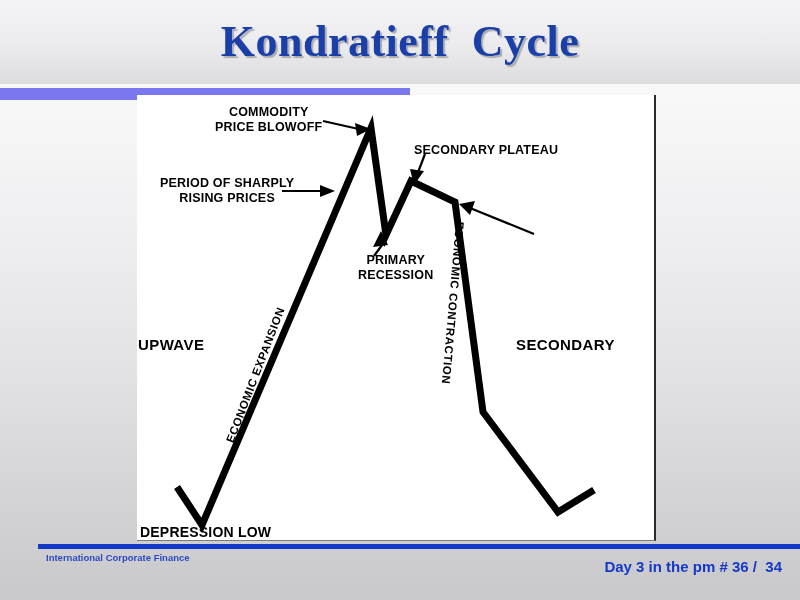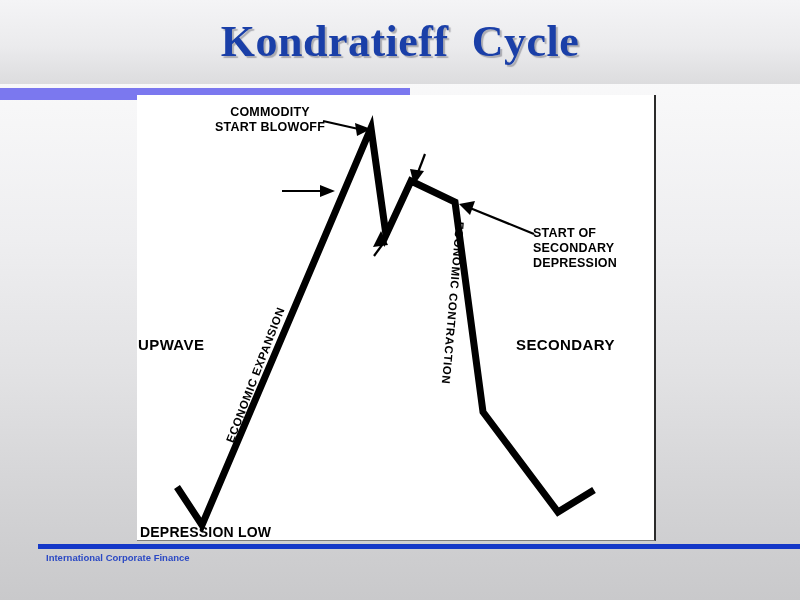--- a/index.html
+++ b/index.html
@@ -182,35 +182,38 @@
 
       <g>
         <line class="lead-line" x1="397" y1="139" x2="333" y2="113"></line>
         <polygon points="322,109 338,106 333,120" fill="#000"></polygon>
       </g>
     </svg>
 
   </div>
 
   <div class="clabel ann" id="lbl-commodity">COMMODITY
-START BLOWOFF</div>
-
-
-
-
-  <div class="clabel ann" id="lbl-startsec">START OF
-SECONDARY
-DEPRESSION</div>
+PRICE BLOWOFF</div>
+
+  <div class="clabel ann" id="lbl-period">PERIOD OF SHARPLY
+RISING PRICES</div>
+
+  <div class="clabel ann" id="lbl-primary">PRIMARY
+RECESSION</div>
+
+  <div class="clabel ann" id="lbl-secplateau">SECONDARY PLATEAU</div>
+
 
   <div class="clabel big" id="lbl-upwave">UPWAVE</div>
 
   <div class="clabel big" id="lbl-downwave">SECONDARY</div>
 
   <div class="clabel" id="lbl-deplow">DEPRESSION LOW</div>
 
   <div class="clabel rot" id="lbl-expansion">ECONOMIC EXPANSION</div>
 
   <div class="clabel rot" id="lbl-contraction">ECONOMIC CONTRACTION</div>
 
   <div id="footer-rule"></div>
   <div id="footer-left">International Corporate Finance</div>
+  <div id="footer-right">Day 3 in the pm # 36 /  34</div>
 
 </div>
 
 </body></html>

